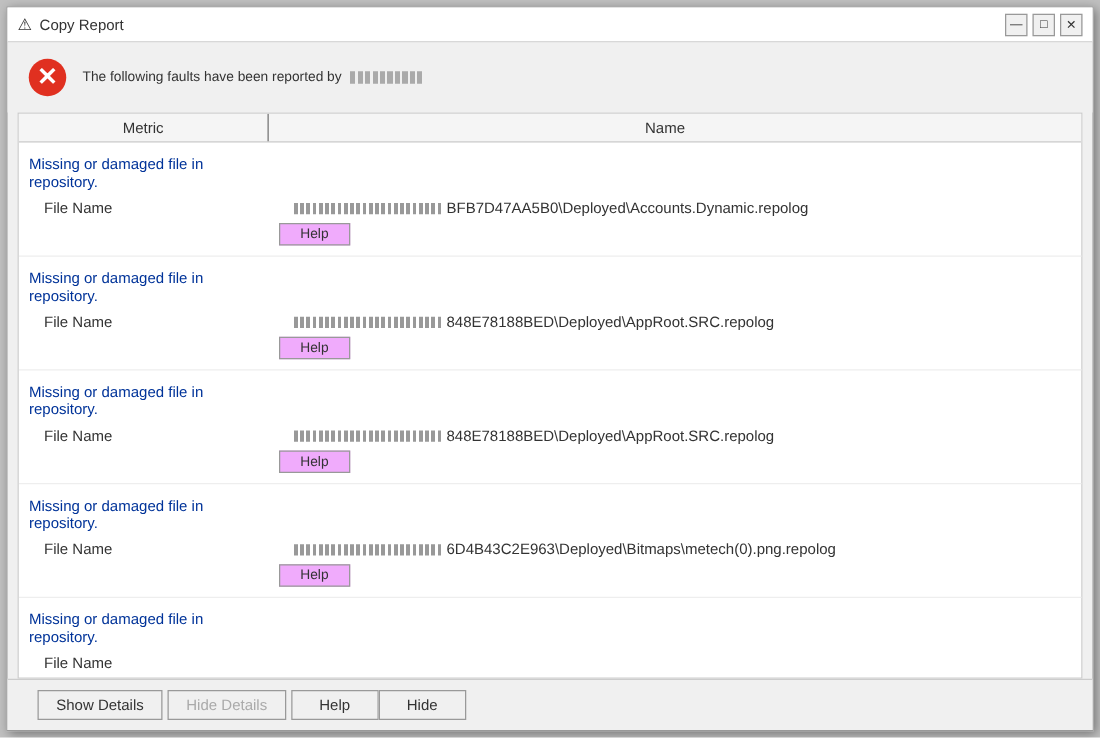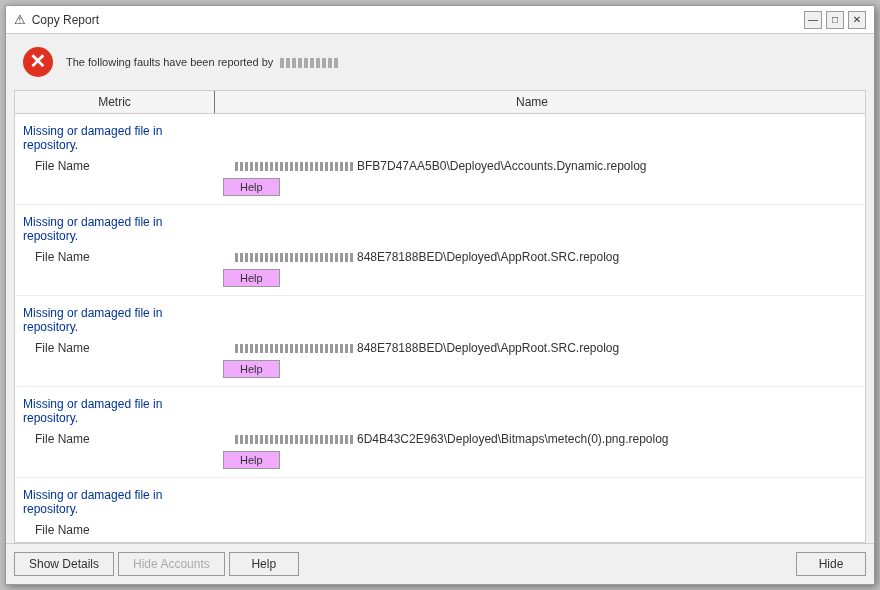--- a/index.html
+++ b/index.html
@@ -184,22 +184,22 @@
       background: #f0abfc;
       border: 1px solid #999;
       font-size: 11px;
       cursor: pointer;
       color: #333;
     }
 
     .footer {
       display: flex;
       align-items: center;
-      justify-content: space-between;
-      padding: 8px 8px;
+      justify-content: flex-start;
+      padding: 8px 24px;
       flex-shrink: 0;
       border-top: 1px solid #ccc;
       background: #f0f0f0;
     }
 
     .footer-left {
       display: flex;
       gap: 4px;
     }
 
@@ -335,18 +335,18 @@
             <div class="help-cell"></div>
             <div class="help-cell"></div>
           </div>
         </div>
       </div>
   </div>
 
   <div class="footer">
     <div class="footer-left">
       <button class="footer-btn">Show Details</button>
-      <button class="footer-btn" disabled="">Hide Accounts</button>
+      <button class="footer-btn" disabled="">Hide Details</button>
       <button class="footer-btn">Help</button>
     </div>
     <button class="footer-btn">Hide</button>
   </div>
 </div>
 
 </body></html>

